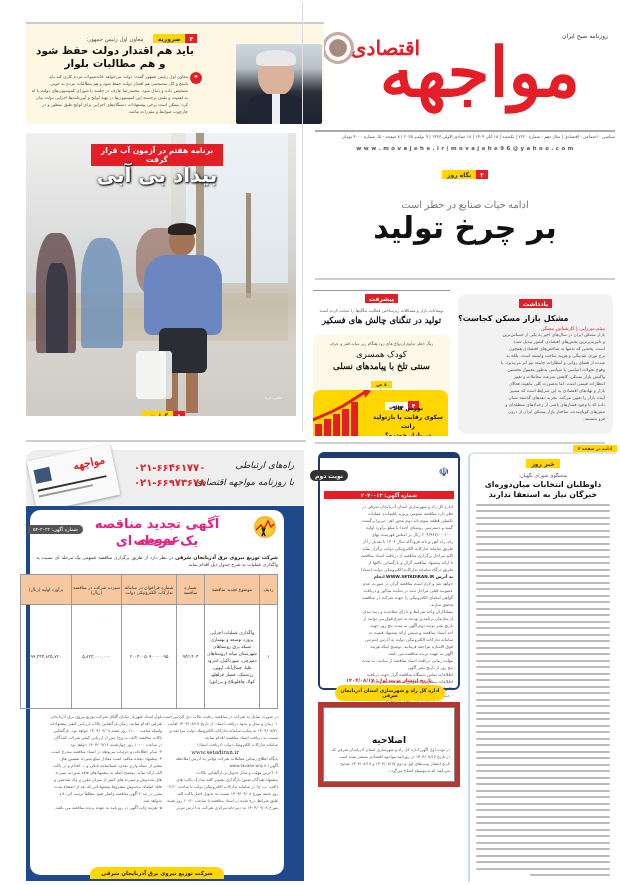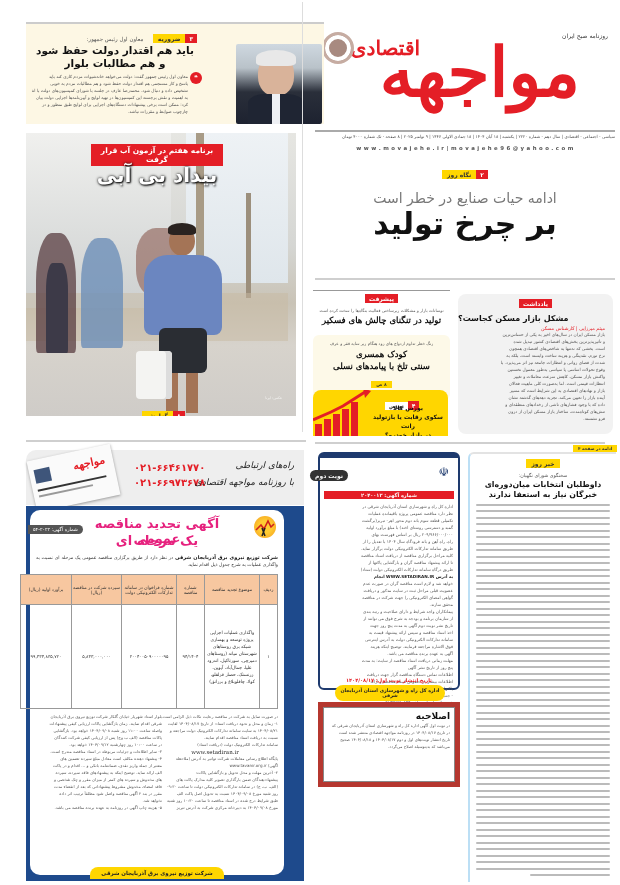--- a/index.html
+++ b/index.html
@@ -48,21 +48,21 @@
     <span>به اهمیت و نقش برجسته این کمیسیون‌ها در تهیه لوایح و آیین‌نامه‌ها اجرایی دولت بیان</span>
     <span>کرد: ممکن است برخی پیشنهادات دستگاه‌های اجرایی برای لوایح طبق منظور و در</span>
     <span>چارچوب ضوابط و مقررات نباشد.</span>
   </div>
 </div>
 
 <div class="abs" style="left:315px;top:160px;width:300px;height:115px;text-align:center;">
   <div style="margin-top:2px;">
     <span class="badge-red">۲</span><span class="badge">نگاه روز</span>
   </div>
-  <div style="font-size:14px;color:#777;margin-top:9px;">ادامه حیات صنایع در خطر است</div>
+  <div style="font-size:10px;color:#777;margin-top:18px;font-family:Liberation Serif, serif;">ادامه حیات صنایع در خطر است</div>
   <div style="font-size:30px;font-weight:900;color:#111;line-height:36px;">بر چرخ تولید</div>
 </div>
 <div class="hr" style="left:315px;top:278px;width:300px;"></div>
 
 <div class="abs" style="left:26px;top:133px;width:270px;height:283px;overflow:hidden;background:linear-gradient(180deg,#e6e6e2 0%,#d5d6d3 40%,#c9c3b6 60%,#d7d3cc 75%,#cfccc8 100%);">
   <div style="position:absolute;left:0;top:0;width:145px;height:175px;background:linear-gradient(180deg,#f0f0ee,#cdd0d0);"></div>
   <div style="position:absolute;left:160px;top:0;width:102px;height:150px;background:linear-gradient(180deg,#eef2f5,#dfe6eb);"></div>
   <div style="position:absolute;left:170px;top:0;width:8px;height:165px;background:#a89b86;"></div>
   <div style="position:absolute;left:220px;top:60px;width:5px;height:105px;background:#9c8f7c;"></div>
   <div style="position:absolute;left:0;top:160px;width:262px;height:48px;background:#c8b9a1;opacity:.5;"></div>
@@ -89,21 +89,21 @@
 <div class="abs" style="left:302px;top:2px;width:1px;height:430px;background:#ddd;"></div>
 
 <div class="abs" style="left:313px;top:290px;width:137px;height:45px;text-align:center;border-top:1px solid #999;">
   <span class="badge-red" style="position:relative;top:-5px;">پیشرفت</span>
   <div style="font-size:4.2px;color:#555;white-space:nowrap;overflow:hidden;margin-top:-2px;">نوسانات بازار و مشکلات زیرساختی فعالیت بنگاه‌ها را سخت کرده است</div>
   <div style="font-size:8.5px;font-weight:bold;color:#111;margin-top:2px;font-family:'DejaVu Serif',serif;">تولید در تنگنای چالش های فسکیر</div>
   <span class="badge" style="margin-top:4px;font-size:4.5px;">۶ ص</span>
 </div>
 <div class="abs" style="left:313px;top:335px;width:137px;height:65px;text-align:center;background:#fdf9e8;border-radius:6px;">
   <div style="font-size:4.2px;color:#555;white-space:nowrap;overflow:hidden;margin-top:6px;">زنگ خطر تداوم ازدواج های زود هنگام زیر سایه فقر و عرف</div>
-  <div style="font-size:8.5px;font-weight:bold;color:#111;margin-top:3px;font-family:'DejaVu Serif',serif;">کودک همسری</div>
+  <div style="font-size:8.5px;font-weight:normal;color:#111;margin-top:3px;font-family:'DejaVu Serif',serif;">کودک همسری</div>
   <div style="font-size:8.5px;font-weight:bold;color:#111;margin-top:2px;font-family:'DejaVu Serif',serif;">سنتی تلخ با پیامدهای نسلی</div>
   <span class="badge" style="margin-top:5px;font-size:4.5px;">۸ ص</span>
 </div>
 
 <div class="abs" style="left:313px;top:390px;width:135px;height:46px;background:#ffd600;border-radius:8px 8px 0 0;overflow:hidden;">
   <svg width="60" height="46" style="position:absolute;left:0;top:0;">
     <rect x="2" y="34" width="7" height="12" fill="#e41e26"></rect>
     <rect x="11" y="29" width="7" height="17" fill="#e41e26"></rect>
     <rect x="20" y="24" width="7" height="22" fill="#e41e26"></rect>
     <rect x="29" y="19" width="7" height="27" fill="#e41e26"></rect>
@@ -252,21 +252,21 @@
       <span>- جنب سازمان حج و زیارت - دبیرخانه اداره کل راه و</span>
       <span>شهرسازی استان - تلفن ۰۴۱۳۳۲۷۵۰۶۳۳</span>
   </div>
   <div style="position:absolute;left:5px;right:5px;top:219px;font-size:5px;font-weight:bold;color:#e41e26;text-align:center;">تاریخ انتشار نوبت اول: ۱۴۰۴/۰۸/۱۷</div>
   <div style="position:absolute;left:5px;right:5px;top:226px;font-size:5px;font-weight:bold;color:#e41e26;text-align:center;">تاریخ انتشار نوبت دوم: ۱۴۰۴/۰۸/۱۸</div>
 </div>
 <div class="abs" style="left:335px;top:685px;width:110px;background:#ffd600;font-size:4.8px;font-weight:bold;text-align:center;padding:3px 0;border-radius:8px;color:#222;">اداره کل راه و شهرسازی استان آذربایجان شرقی</div>
 
 <div class="abs" style="left:318px;top:702px;width:142px;height:85px;background:#b5372f;padding:5px;">
   <div style="width:100%;height:100%;background:#fff;border:1px solid #888;padding:3px 4px;">
-    <div style="text-align:right;font-size:9px;font-weight:bold;color:#111;">اصلاحیه</div>
+    <div style="text-align:center;font-size:9px;font-weight:bold;color:#111;margin-top:24px;">اصلاحیه</div>
     <div class="lines" style="font-size:4px;line-height:6.5px;margin-top:2px;">
       <span>در نوبت اول آگهی اداره کل راه و شهرسازی استان آذربایجان شرقی که</span>
         <span>در تاریخ ۱۴۰۴/۰۸/۱۷ در روزنامه مواجهه اقتصادی منتشر شده است</span>
         <span>تاریخ انتشار نوبت‌های اول و دوم ۱۴۰۴/۰۸/۱۷ و ۱۴۰۴/۰۸/۱۸ صحیح</span>
         <span>می‌باشد که بدینوسیله اصلاح می‌گردد.</span>
     </div>
   </div>
 </div>
 
 <div class="abs" style="left:26px;top:450px;width:278px;height:55px;background:#eeeeee;border-radius:10px 0 0 0;">

